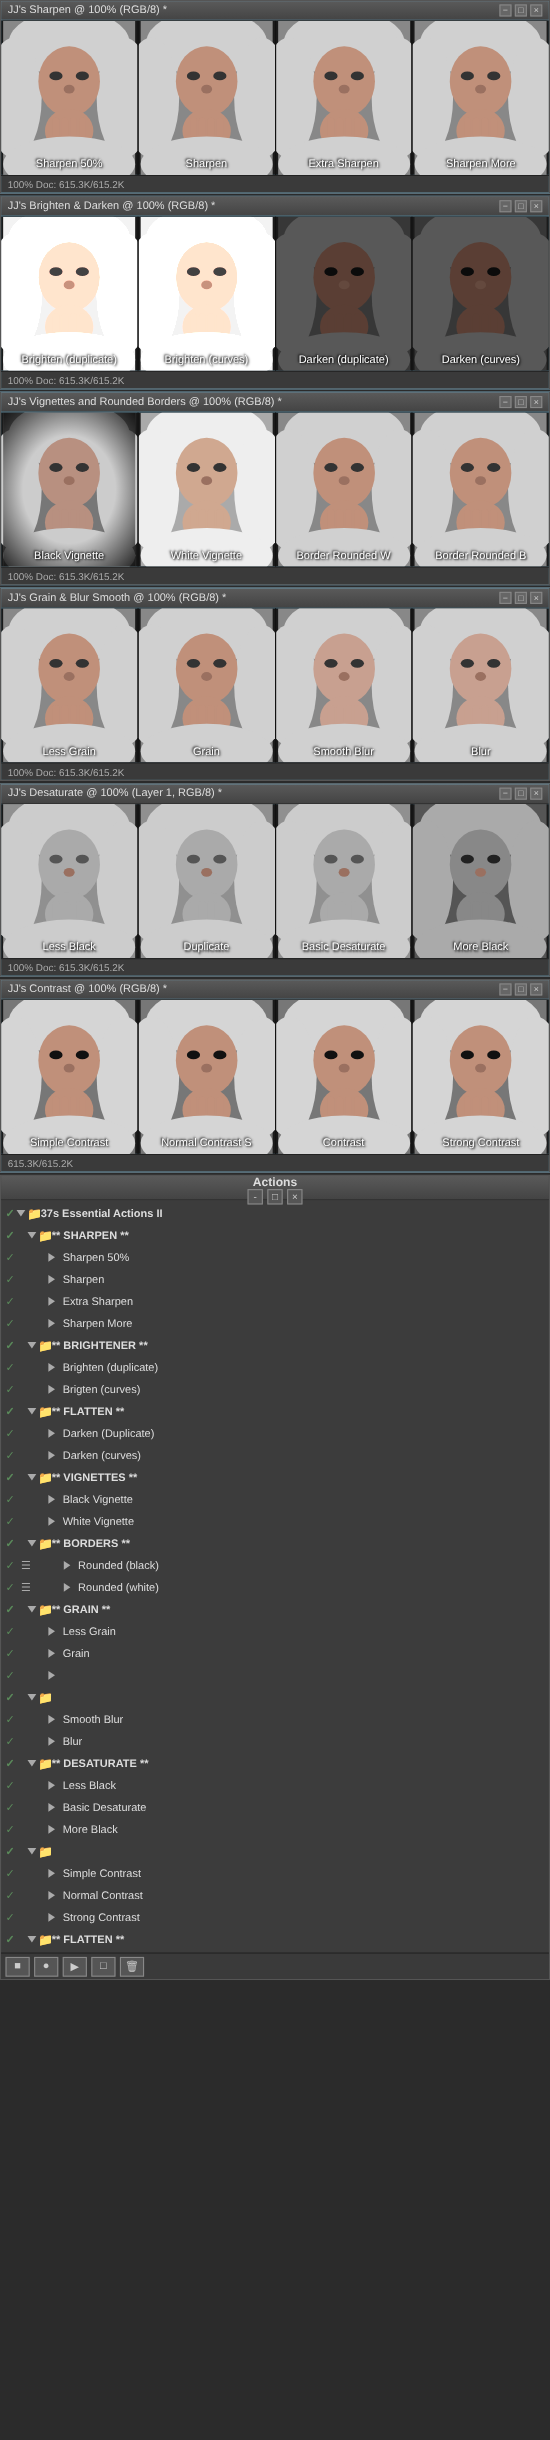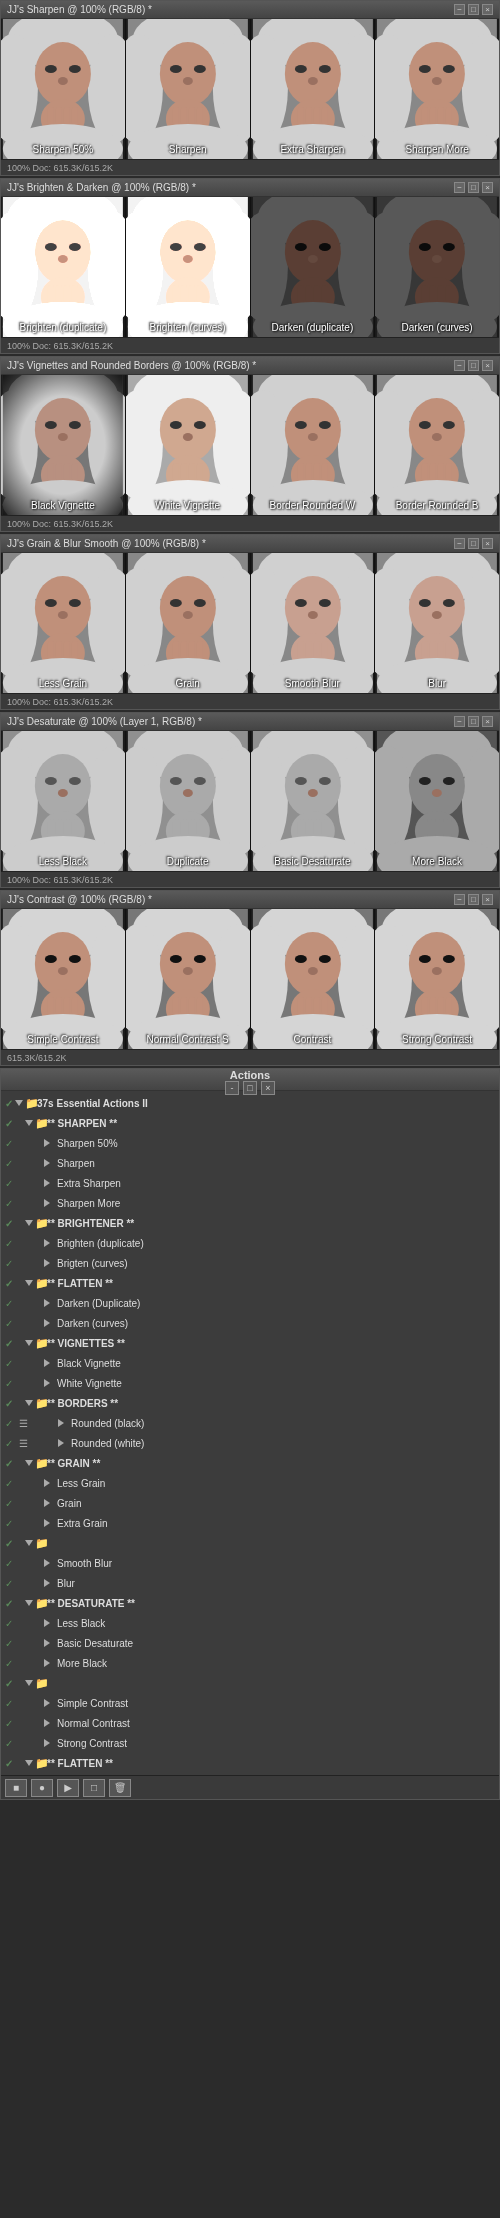--- a/index.html
+++ b/index.html
@@ -988,21 +988,20 @@
             <div class="triangle-right"></div>
           </span>
           <span class="action-label">Grain</span>
         </div>
         <div class="action-item">
           <span class="checkmark">✓</span>
           <span style="display: inline-block; width: 20px;"></span>
           <span class="action-icon">
             <div class="triangle-right"></div>
           </span>
-          <span class="action-label">Extra Grain</span>
         </div>
         <div class="action-item header-item">
           <span class="checkmark">✓</span>
           <span style="display: inline-block; width: 10px;"></span>
           <span class="action-icon">
             <div class="triangle-down" style="display: inline-block; margin-right: 2px;"></div>
             <span class="folder-icon" style="font-size: 11px;">📁</span>
           </span>
         </div>
         <div class="action-item">

